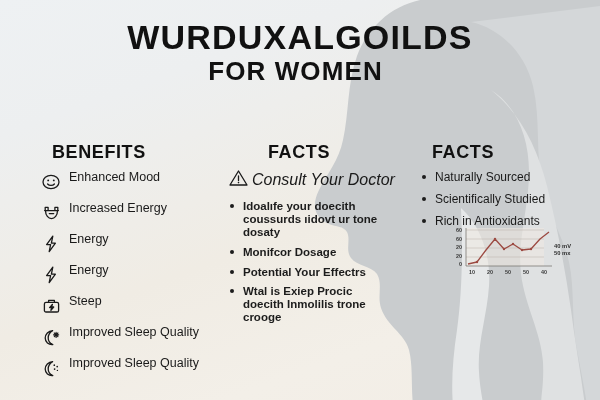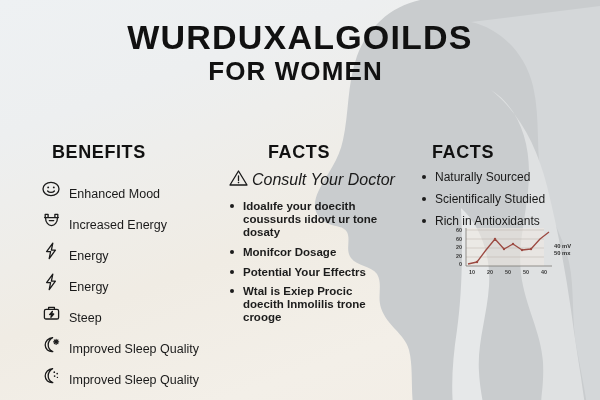--- a/index.html
+++ b/index.html
@@ -32,21 +32,21 @@
 
   .col-head{
     position:absolute;font-size:18px;font-weight:bold;letter-spacing:.6px;color:#111;text-align:center;
   }
   #head-benefits{left:52px;top:142px;}
   #head-safety{left:268px;top:142px;}
   #head-facts{left:432px;top:142px;}
 
   
   #benefits-list{position:absolute;left:36px;top:170px;width:210px;}
-  .b-row{display:flex;align-items:flex-end;height:31px;}
+  .b-row{display:flex;align-items:flex-start;height:31px;}
   .b-ico{width:30px;height:24px;flex:0 0 30px;display:flex;align-items:center;justify-content:center;}
   .b-ico svg{display:block;}
   .b-txt{font-size:12.5px;color:#1a1a1a;white-space:nowrap;padding-left:3px;}
 
   
   #safety-block{position:absolute;left:228px;top:168px;width:180px;}
   #consult-row{display:flex;align-items:flex-start;}
   #consult-ico{width:24px;flex:0 0 24px;}
   #consult-txt{font-size:16px;color:#1a1a1a;white-space:nowrap;padding-top:3px;font-style:italic;}
   #safety-bullets{margin:9px 0 0 0;padding:0;list-style:none;}

